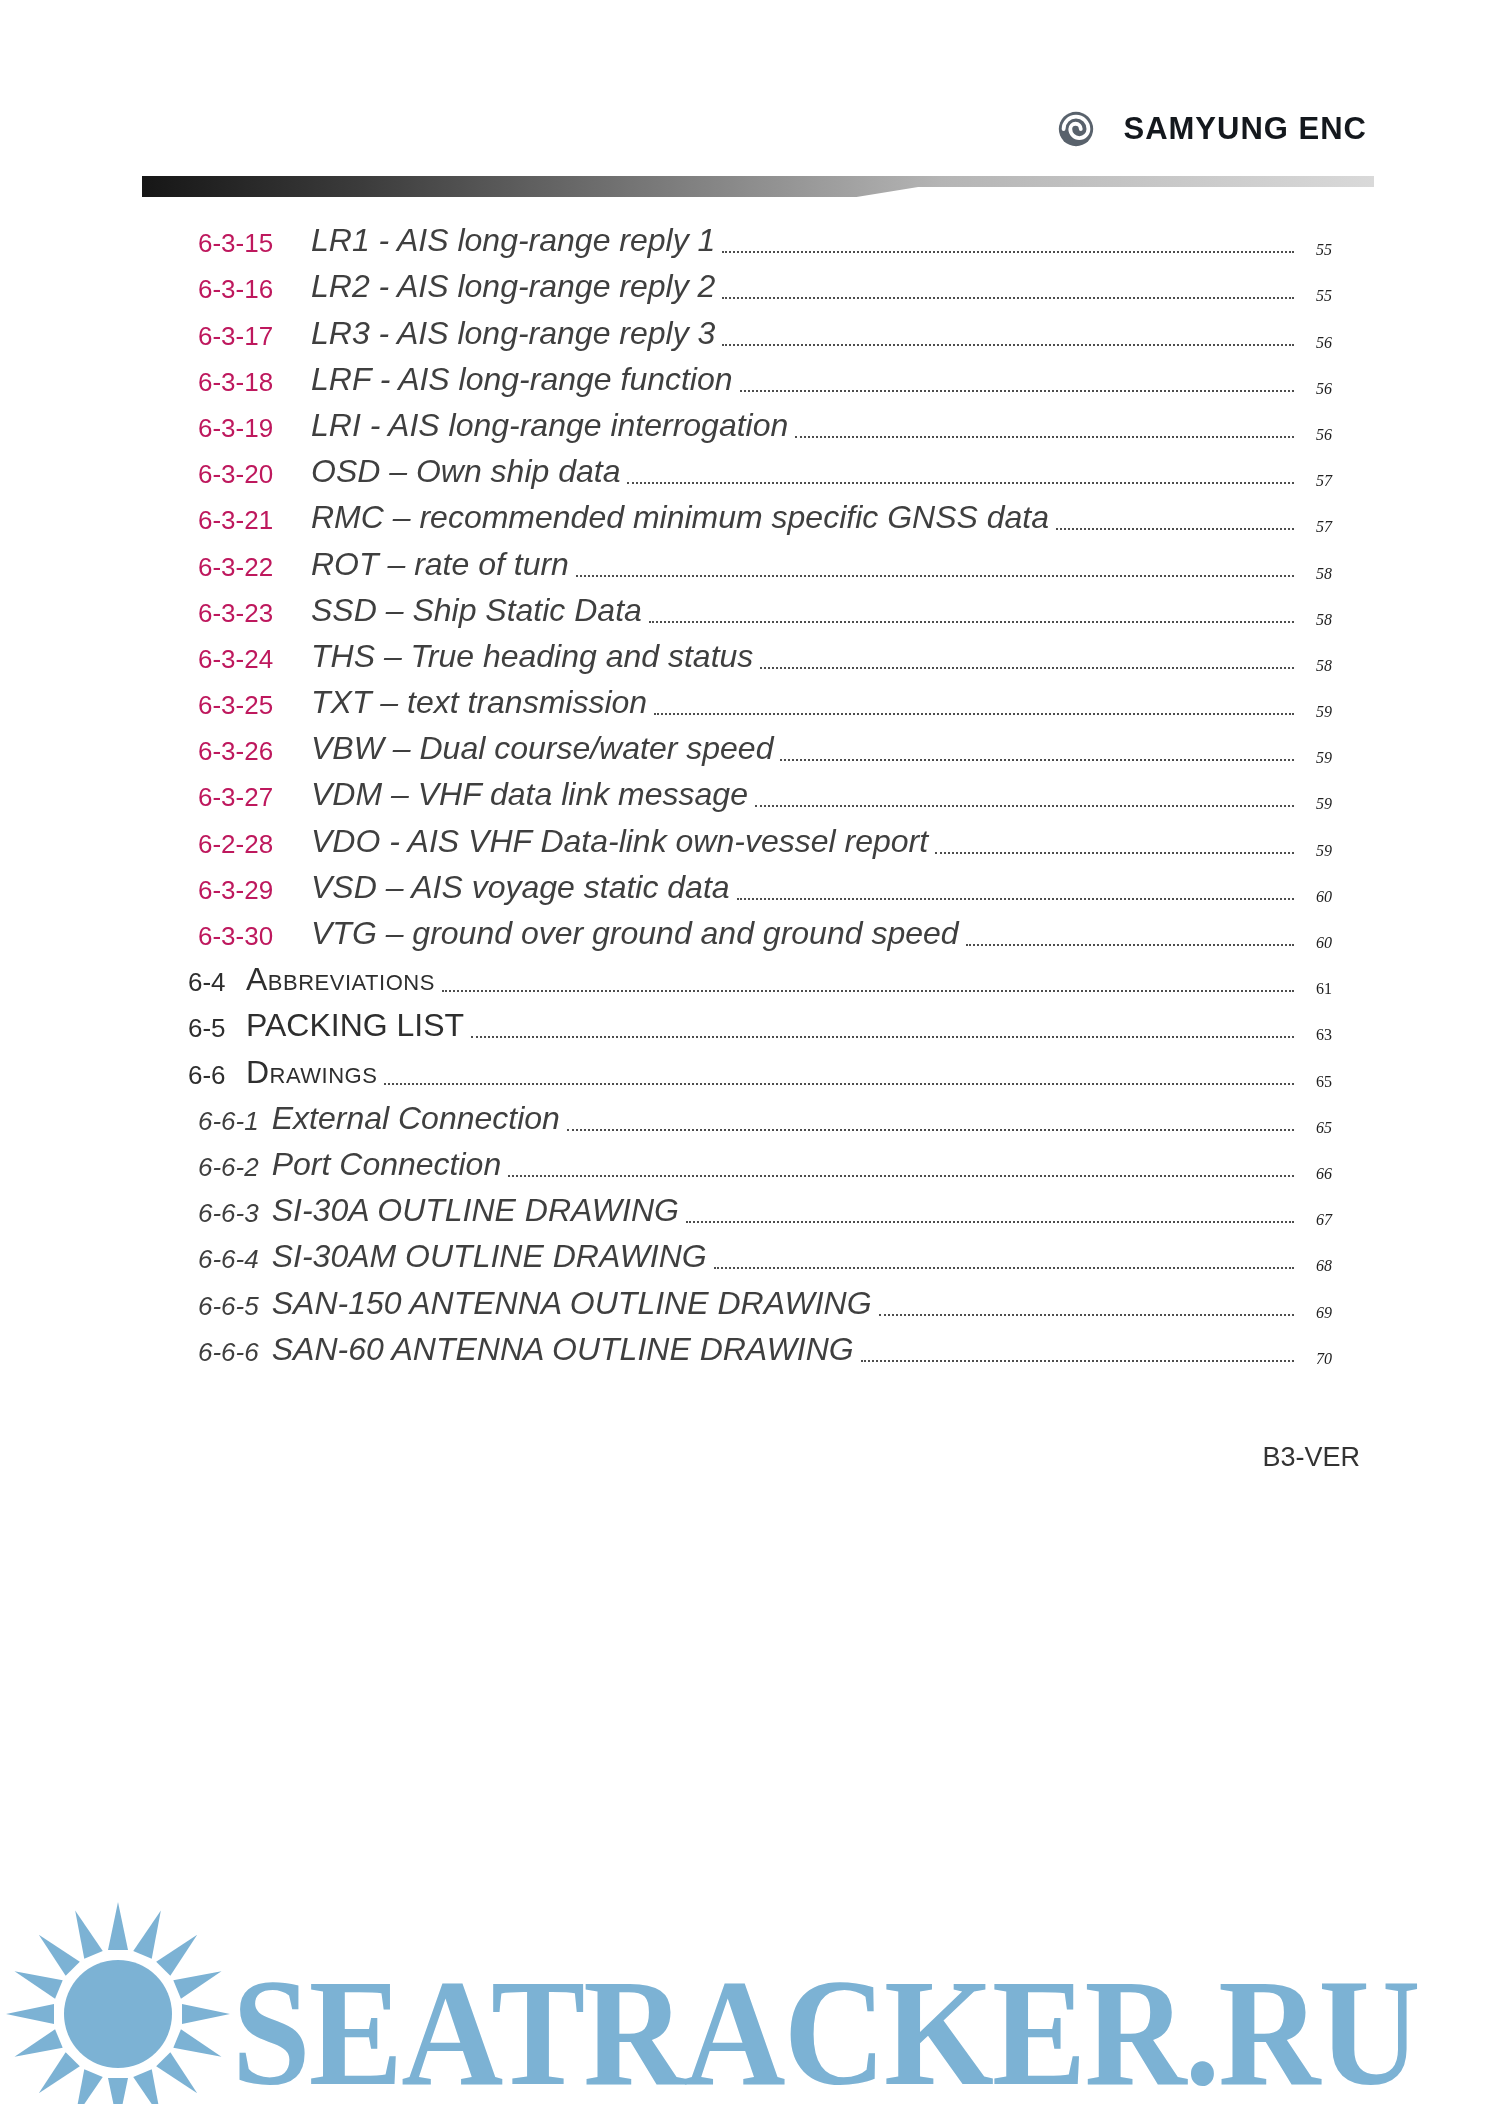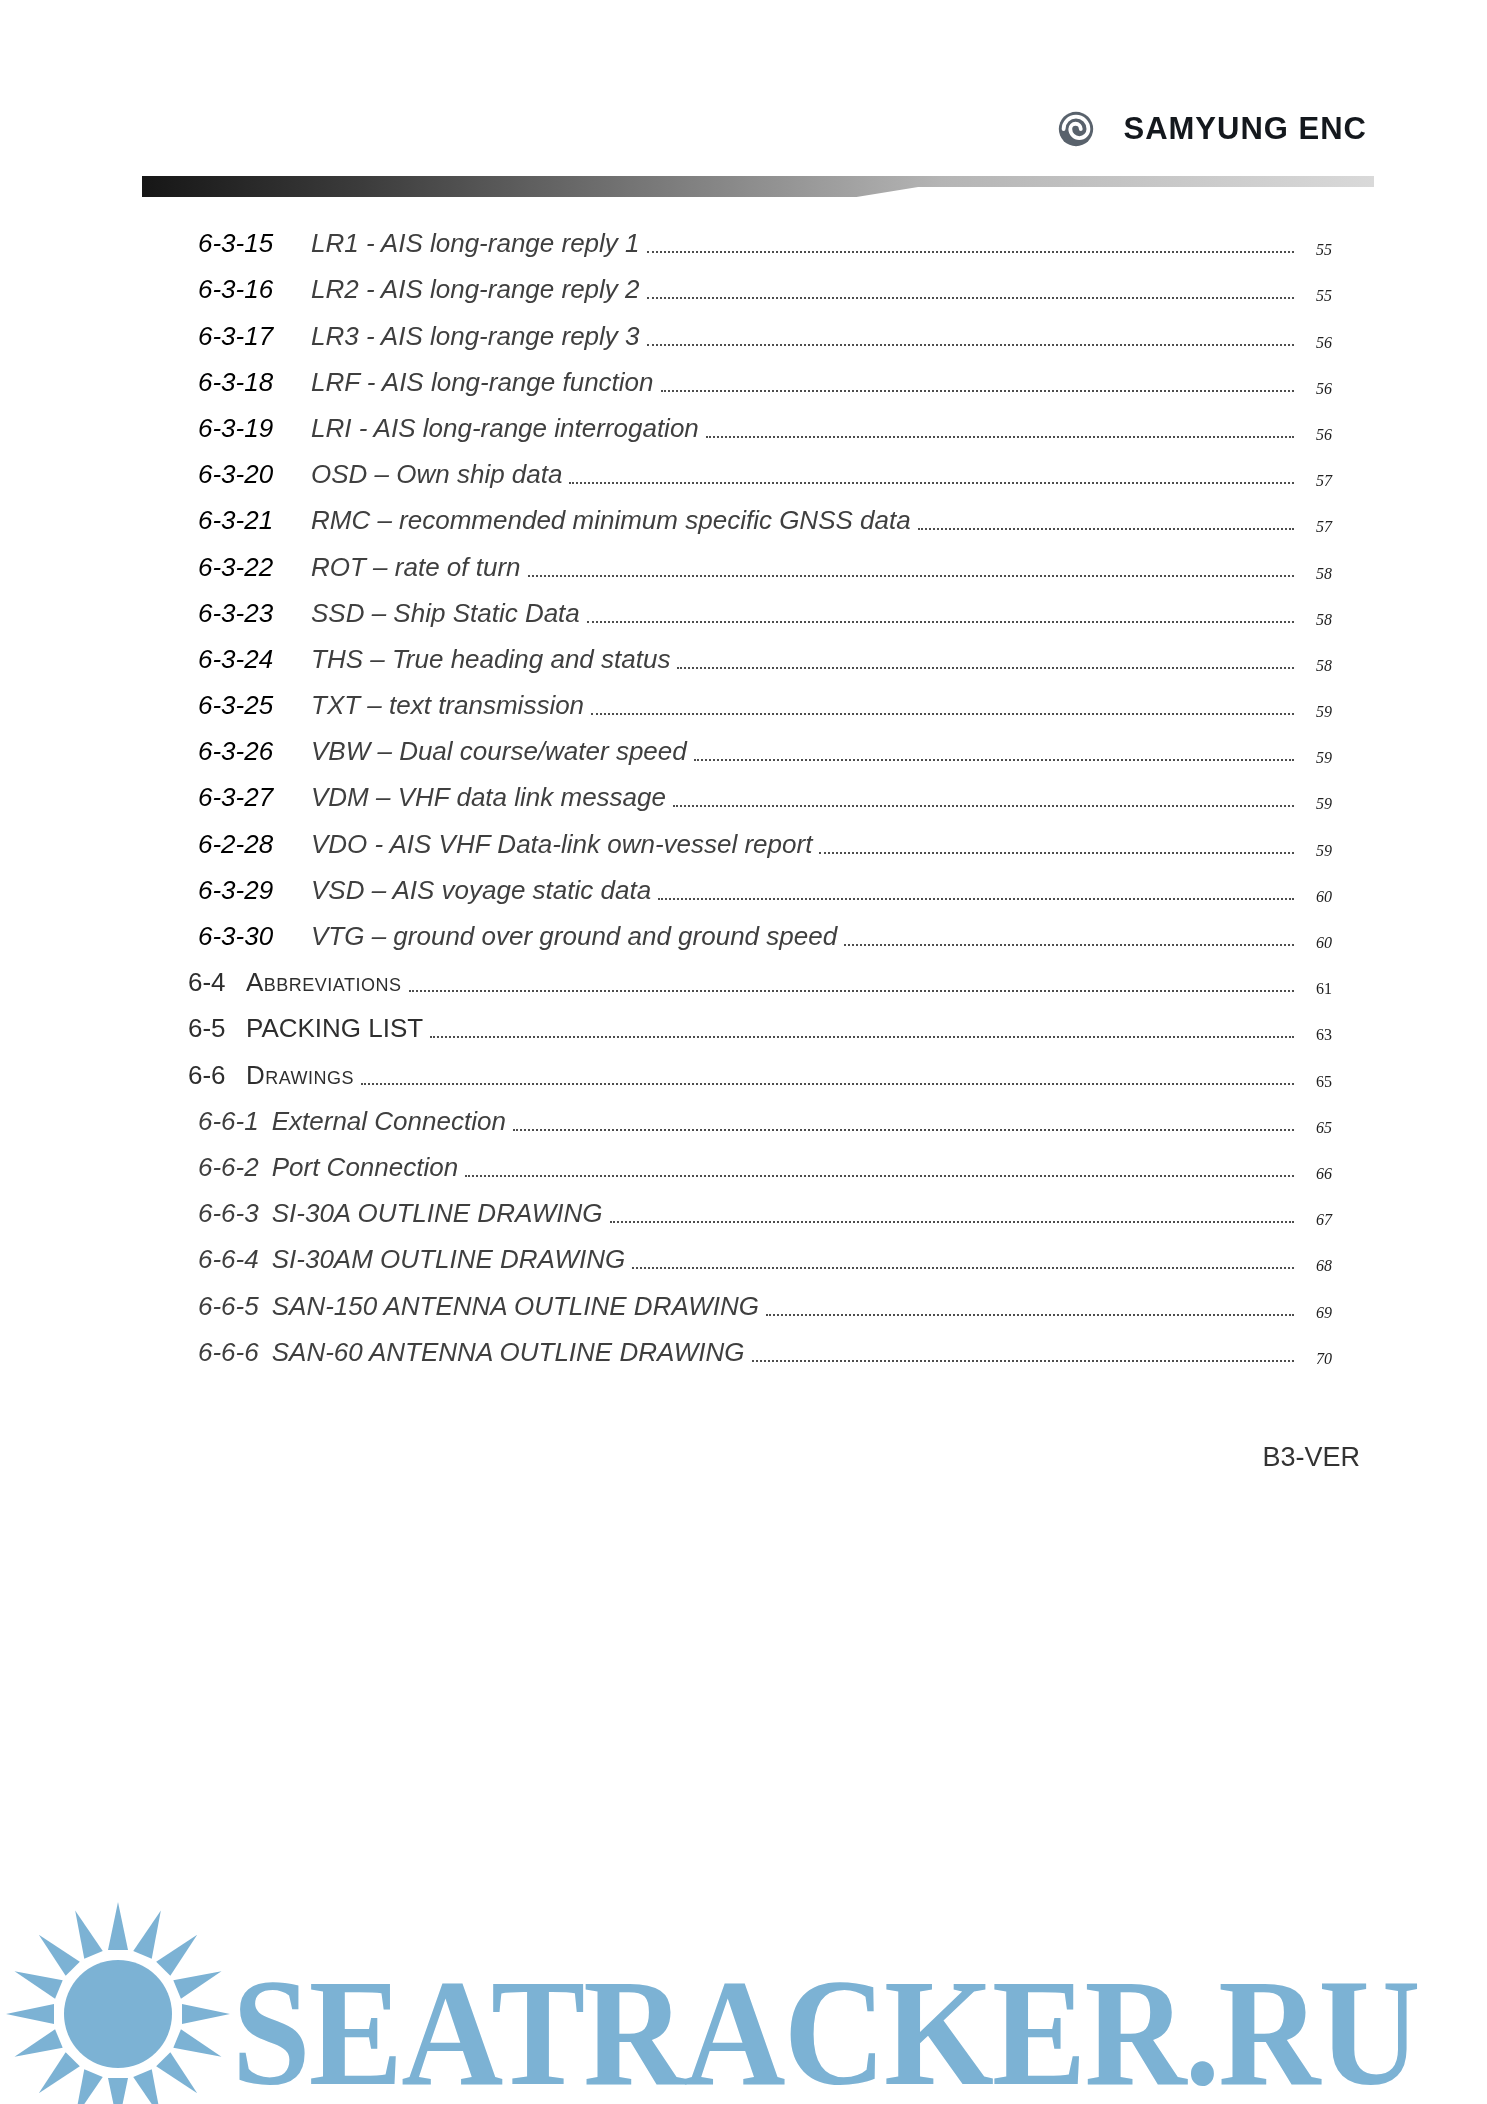--- a/index.html
+++ b/index.html
@@ -37,36 +37,36 @@
   .toc{
     position:absolute;left:188px;top:220px;width:1160px;
   }
   .toc-row{
     display:flex;align-items:flex-end;
     height:46.2px;
     padding-bottom:7px;box-sizing:border-box;
     white-space:nowrap;
   }
   .toc-num{flex:0 0 auto;font-size:26px;}
-  .toc-title{flex:0 0 auto;font-size:26px;}
+  .toc-title{flex:0 0 auto;font-size:32px;}
   .toc-dots{
     flex:1 1 auto;
     border-bottom:2.6px dotted #4d4d4d;
     margin:0 6px 6px 7px;
     min-width:20px;
   }
   .toc-page{
     flex:0 0 auto;width:48px;text-align:center;
     font-family:"Liberation Serif", serif;
     font-style:italic;font-size:16px;color:#222;
   }
 
   
   .lvl-sub{padding-left:10px;}
-  .lvl-sub .toc-num{width:113px;font-style:italic;color:#000000;}
+  .lvl-sub .toc-num{width:113px;color:#be185d;}
   .lvl-sub .toc-title{font-style:italic;color:#3f3f3f;}
 
   
   .lvl-sec .toc-num{width:58px;color:#2e2e2e;}
   .lvl-sec .toc-title{color:#2e2e2e;}
   .lvl-sec .toc-page{font-style:normal;}
   .lvl-sec.sc .toc-title{font-variant:small-caps;letter-spacing:.5px;}
 
   
   .lvl-sub2{padding-left:10px;}

